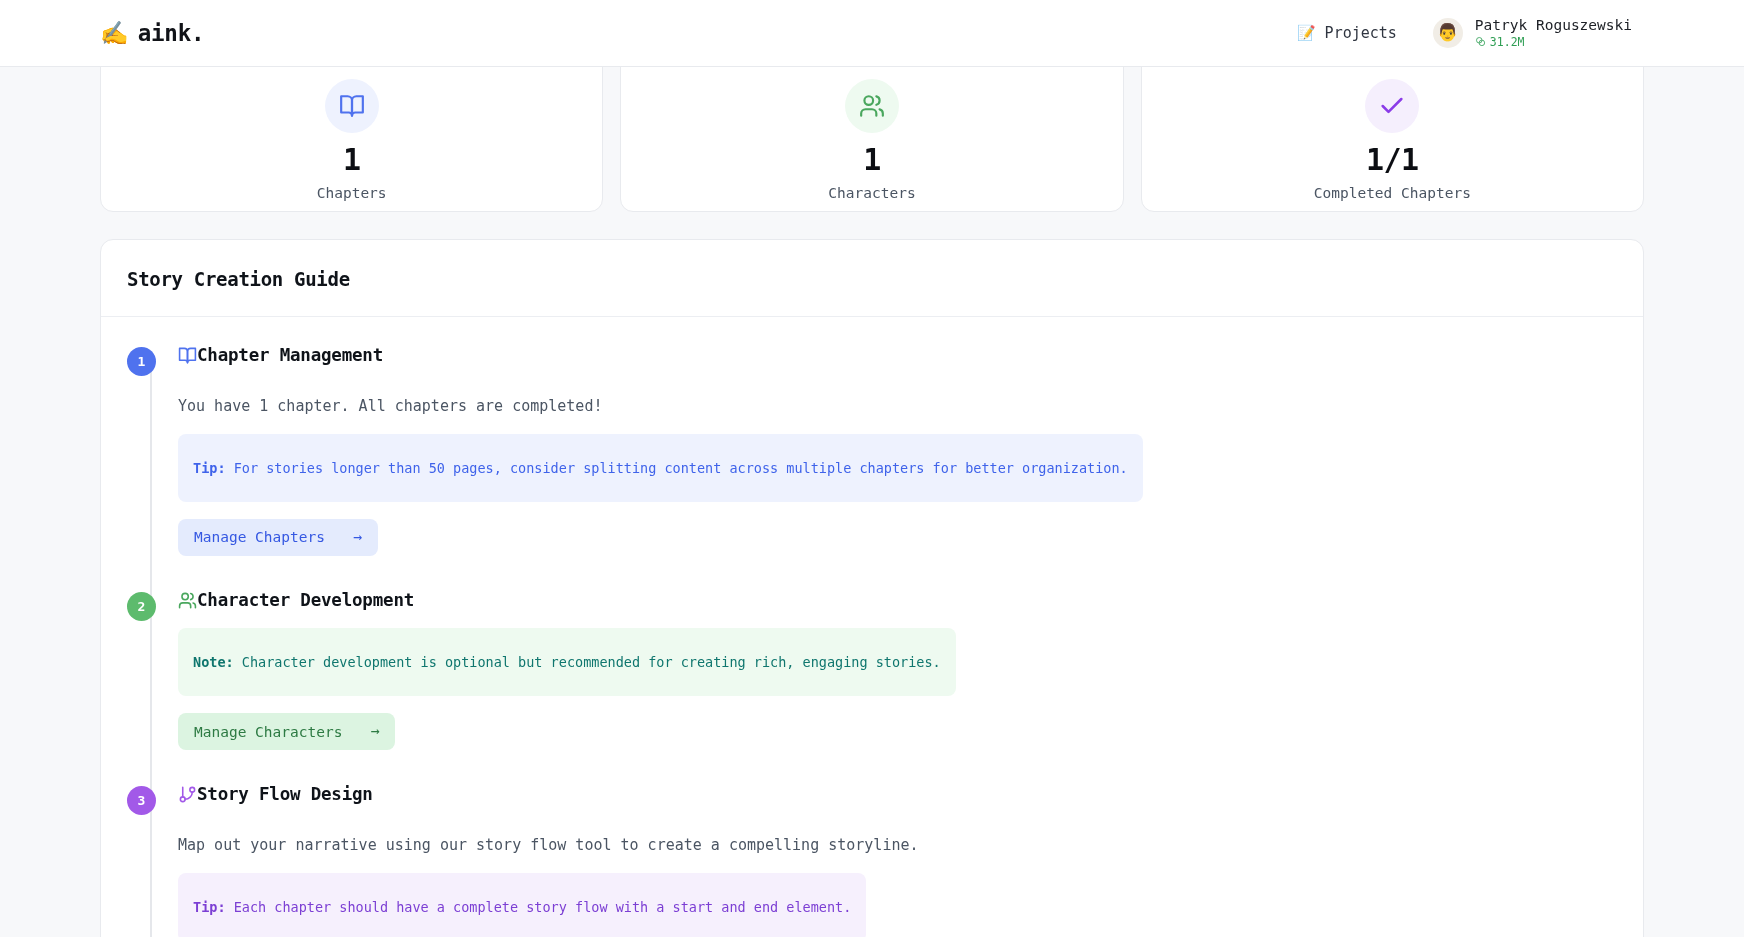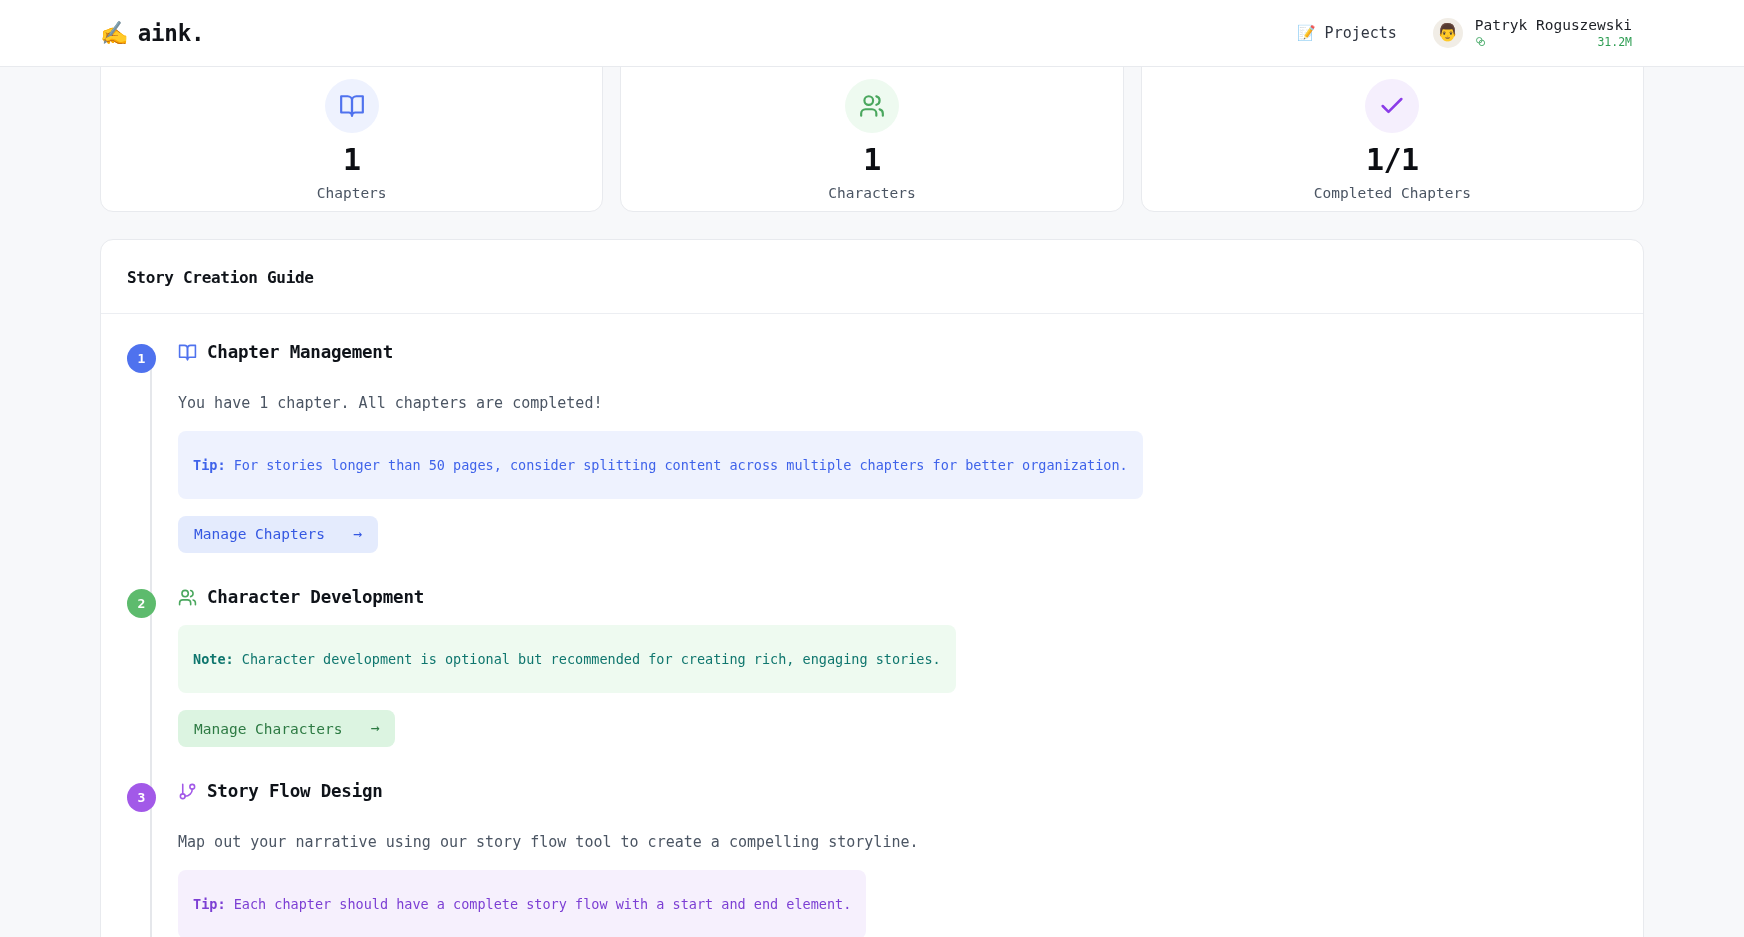--- a/index.html
+++ b/index.html
@@ -79,21 +79,20 @@
     color: #1d2026;
     line-height: 1.15;
   }
   .user-sub {
     display: flex;
     align-items: center;
     gap: 4px;
     font-size: 11.5px;
     color: #2f9e54;
     line-height: 1.15;
-    justify-content: space-between;
   }
   .coin-icon { font-size: 10px; opacity: 0.85; }
 
   
   .page {
     padding: 0 100px;
   }
 
   
   .stats-row {
@@ -150,21 +149,21 @@
     background: #ffffff;
     border: 1px solid #e8eaee;
     border-radius: 13px;
     overflow: hidden;
   }
   .guide-header {
     padding: 28px 26px 26px 26px;
     border-bottom: 1px solid #eceef2;
   }
   .guide-title {
-    font-size: 16px;
+    font-size: 19px;
     font-weight: 700;
     color: #0f1319;
     letter-spacing: -0.3px;
   }
 
   .guide-body {
     position: relative;
     padding: 28px 26px 20px 26px;
   }
 
@@ -207,21 +206,21 @@
   }
   .badge-blue   { background: #4f72ee; }
   .badge-green  { background: #5dbb6d; }
   .badge-purple { background: #a259e8; }
 
   .step-content { flex: 1 1 auto; min-width: 0; }
 
   .step-title {
     display: flex;
     align-items: center;
-    gap: 10px;
+    gap: 0;
     font-size: 17.5px;
     font-weight: 700;
     color: #0f1319;
     line-height: 1.2;
     letter-spacing: -0.2px;
   }
   .step-title-icon {
     display: inline-flex;
     align-items: center;
     justify-content: center;

